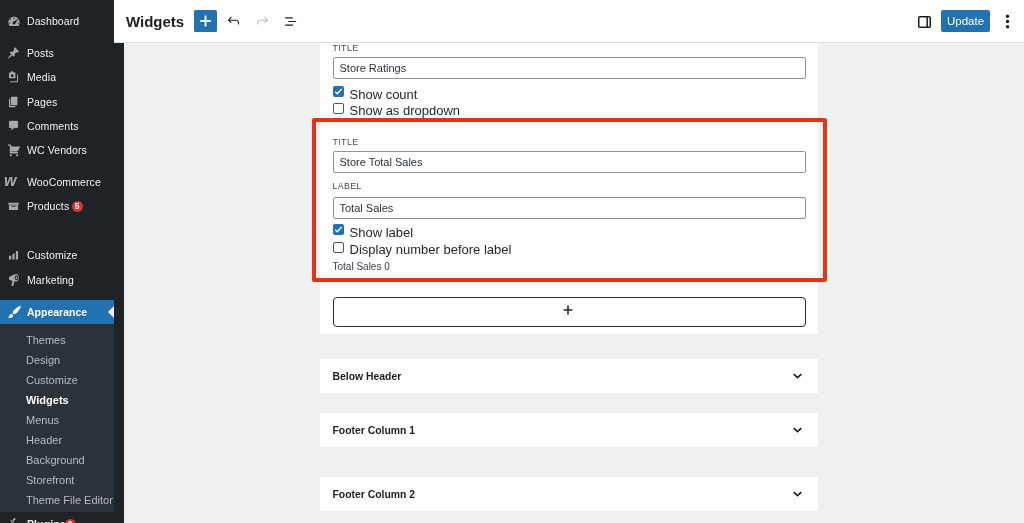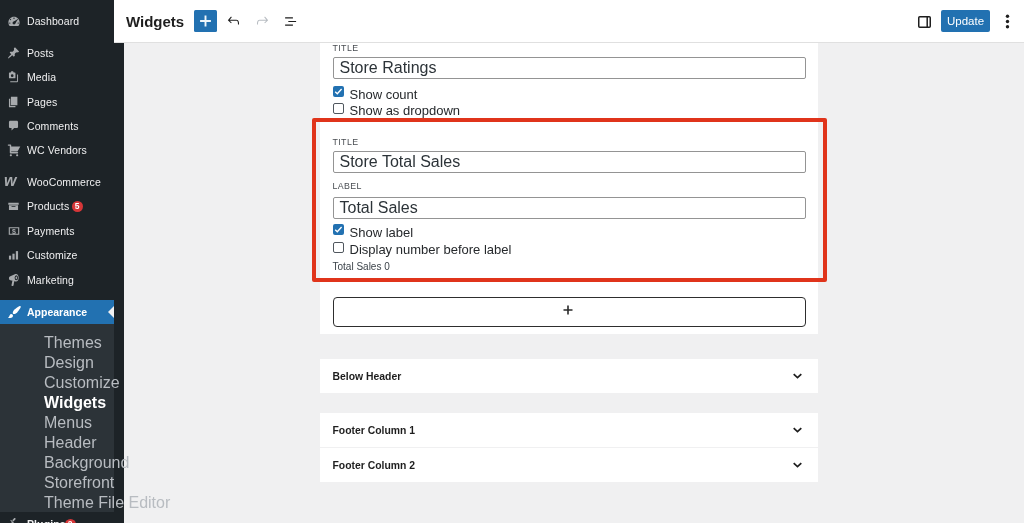--- a/index.html
+++ b/index.html
@@ -11,33 +11,33 @@
   #menu { position:absolute; left:0; top:0; width:124px; height:523px; background:#1d2327; }
   .mi { position:absolute; left:0; width:114px; height:25px; }
   .mi svg { position:absolute; left:7px; top:50%; transform:translateY(-50%); }
   .mi .t { position:absolute; left:27px; top:50%; transform:translateY(-50%); font-size:10.5px; color:#f0f0f1; letter-spacing:0.1px; }
   .badge { position:absolute; width:11px; height:11px; border-radius:50%; background:#d63638; color:#fff; font-size:8.5px; font-weight:bold; text-align:center; line-height:11.5px; }
   #appearance { position:absolute; left:0; top:299.5px; width:114px; height:24.5px; background:#2271b1; }
   #appearance .t { position:absolute; left:27px; top:50%; transform:translateY(-50%); font-size:10.5px; color:#fff; font-weight:600; }
   #appearance svg { position:absolute; left:7px; top:50%; transform:translateY(-50%); }
   #appearance .arrow { position:absolute; right:0; top:50%; transform:translateY(-50%); width:0; height:0; border-top:6px solid transparent; border-bottom:6px solid transparent; border-right:6px solid #f0f0f1; }
   #submenu { position:absolute; left:0; top:324px; width:114px; height:187.5px; background:#2c3338; }
-  .smi { position:absolute; left:44px; font-size:16px; color:#b8bcc1; white-space:nowrap; }
+  .smi { position:absolute; left:26px; font-size:11px; color:#b8bcc1; white-space:nowrap; }
   .smi.cur { color:#fff; font-weight:bold; }
 
   
   #header { position:absolute; left:114px; top:0; width:910px; height:43px; background:#fff; border-bottom:1px solid #e0e0e0; }
   #htitle { position:absolute; left:12px; top:13px; font-size:15px; font-weight:600; color:#1e1e1e; }
   #plusbtn { position:absolute; left:79.5px; top:10px; width:23px; height:22px; background:#2271b1; border-radius:1.5px; }
   #update { position:absolute; right:34px; top:10px; width:49px; height:22px; background:#2271b1; border-radius:2px; color:#fff; font-size:11.5px; text-align:center; line-height:22px; }
 
   
   .card { position:absolute; background:#fff; }
   .lbl { position:absolute; font-size:8.8px; letter-spacing:0.4px; color:#494d52; font-weight:400; }
-  .input { position:absolute; left:332.5px; width:473px; height:22.5px; border:1px solid #949494; border-radius:2px; background:#fff; font-size:16px; color:#2c3338; line-height:20.5px; padding-left:6px; }
+  .input { position:absolute; left:332.5px; width:473px; height:22.5px; border:1px solid #949494; border-radius:2px; background:#fff; font-size:11px; color:#2c3338; line-height:20.5px; padding-left:6px; }
   .cb { position:absolute; left:332.5px; width:11px; height:11px; border-radius:2px; }
   .cb.on { background:#2271b1; }
   .cb.off { background:#fff; border:1px solid #50575e; }
   .cb svg { display:block; }
   .cblbl { position:absolute; left:349.5px; font-size:13px; color:#26292c; }
   #redbox { position:absolute; left:311.7px; top:117.7px; width:515.3px; height:164.5px; border:4.8px solid #e0341b; border-radius:2px; }
   #appender { position:absolute; left:332.5px; top:297px; width:473px; height:29.5px; border:1.5px solid #2e2e2e; border-radius:4px; background:#fff; }
   .panel { position:absolute; left:320px; width:497.5px; height:33.5px; background:#fff; }
   .panel .pt { position:absolute; left:12.5px; top:50%; transform:translateY(-50%); font-size:10.4px; font-weight:600; color:#1e1e1e; }
   .panel svg { position:absolute; right:16px; top:50%; transform:translateY(-50%); }
@@ -88,27 +88,20 @@
       <span style="position:absolute;left:4px;top:50%;transform:translateY(-54%);font-style:italic;font-weight:bold;font-size:16px;color:#a7aaad;">w</span>
       <span class="t">WooCommerce</span>
     </div>
     <div class="mi" style="top:193.5px;">
       <svg width="13" height="13" viewBox="0 0 20 20" fill="#a7aaad">
           <path d="M2 5h16v3H2V5zm1 4h14v7H3V9zm4 1.5v1h6v-1H7z"></path>
         </svg>
       <span class="t">Products</span>
       <span class="badge" style="left:71.5px; top:7px;">5</span>
     </div>
-    <div class="mi" style="top:218px;">
-      <svg width="14" height="14" viewBox="0 0 20 20" fill="#a7aaad">
-          <path d="M2.5 4.5h15v11h-15v-11zm1.6 1.6v7.8h11.8V6.1H4.1z"></path>
-          <text x="10" y="13.8" text-anchor="middle" font-family="Liberation Sans, sans-serif" font-size="10" font-weight="bold" fill="#a7aaad">$</text>
-        </svg>
-      <span class="t">Payments</span>
-    </div>
     <div class="mi" style="top:242.5px;">
       <svg width="13" height="13" viewBox="0 0 20 20" fill="#a7aaad">
           <rect x="3" y="11" width="3.4" height="6"></rect>
           <rect x="8.3" y="8" width="3.4" height="9"></rect>
           <rect x="13.6" y="4" width="3.4" height="13"></rect>
         </svg>
       <span class="t">Customize</span>
     </div>
     <div class="mi" style="top:267px;">
       <svg width="14" height="14" viewBox="0 0 20 20" fill="#a7aaad">
@@ -218,20 +211,20 @@
     <svg width="9" height="6" viewBox="0 0 9 6">
         <path d="M0.7 1.1l3.8 3.5 3.8-3.5" stroke="#1e1e1e" stroke-width="1.7" fill="none"></path>
       </svg>
   </div>
   <div class="panel" style="top:413.3px;">
     <span class="pt">Footer Column 1</span>
     <svg width="9" height="6" viewBox="0 0 9 6">
         <path d="M0.7 1.1l3.8 3.5 3.8-3.5" stroke="#1e1e1e" stroke-width="1.7" fill="none"></path>
       </svg>
   </div>
-  <div class="panel" style="top:448px;">
+  <div class="panel" style="top:477px;">
     <span class="pt">Footer Column 2</span>
     <svg width="9" height="6" viewBox="0 0 9 6">
         <path d="M0.7 1.1l3.8 3.5 3.8-3.5" stroke="#1e1e1e" stroke-width="1.7" fill="none"></path>
       </svg>
   </div>
 
 </div>
 
 </body></html>

